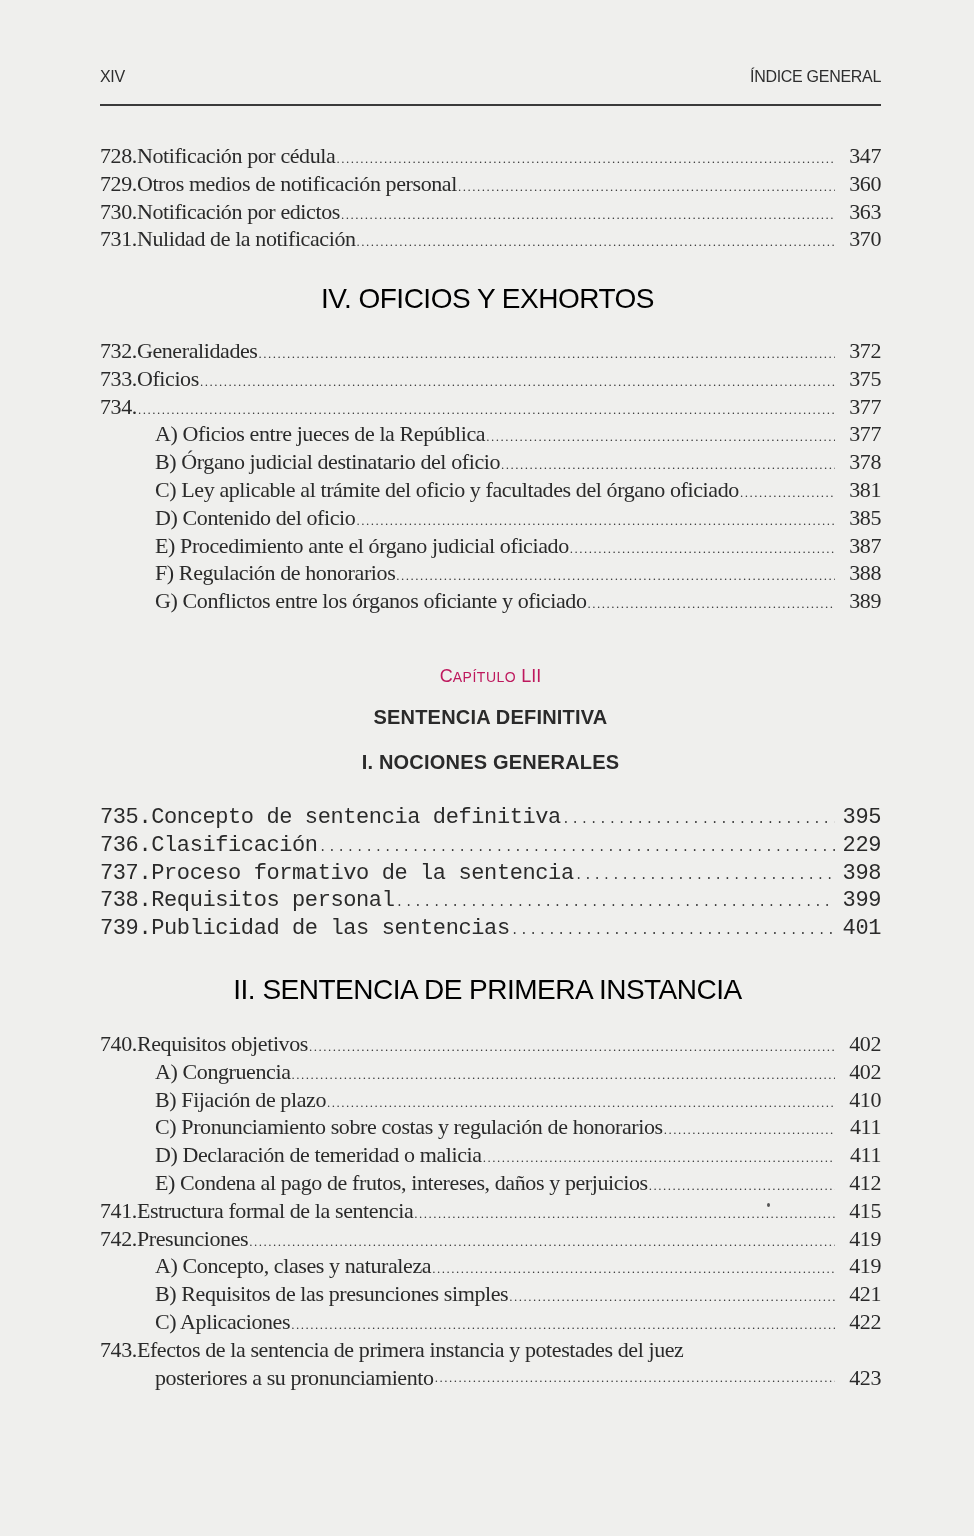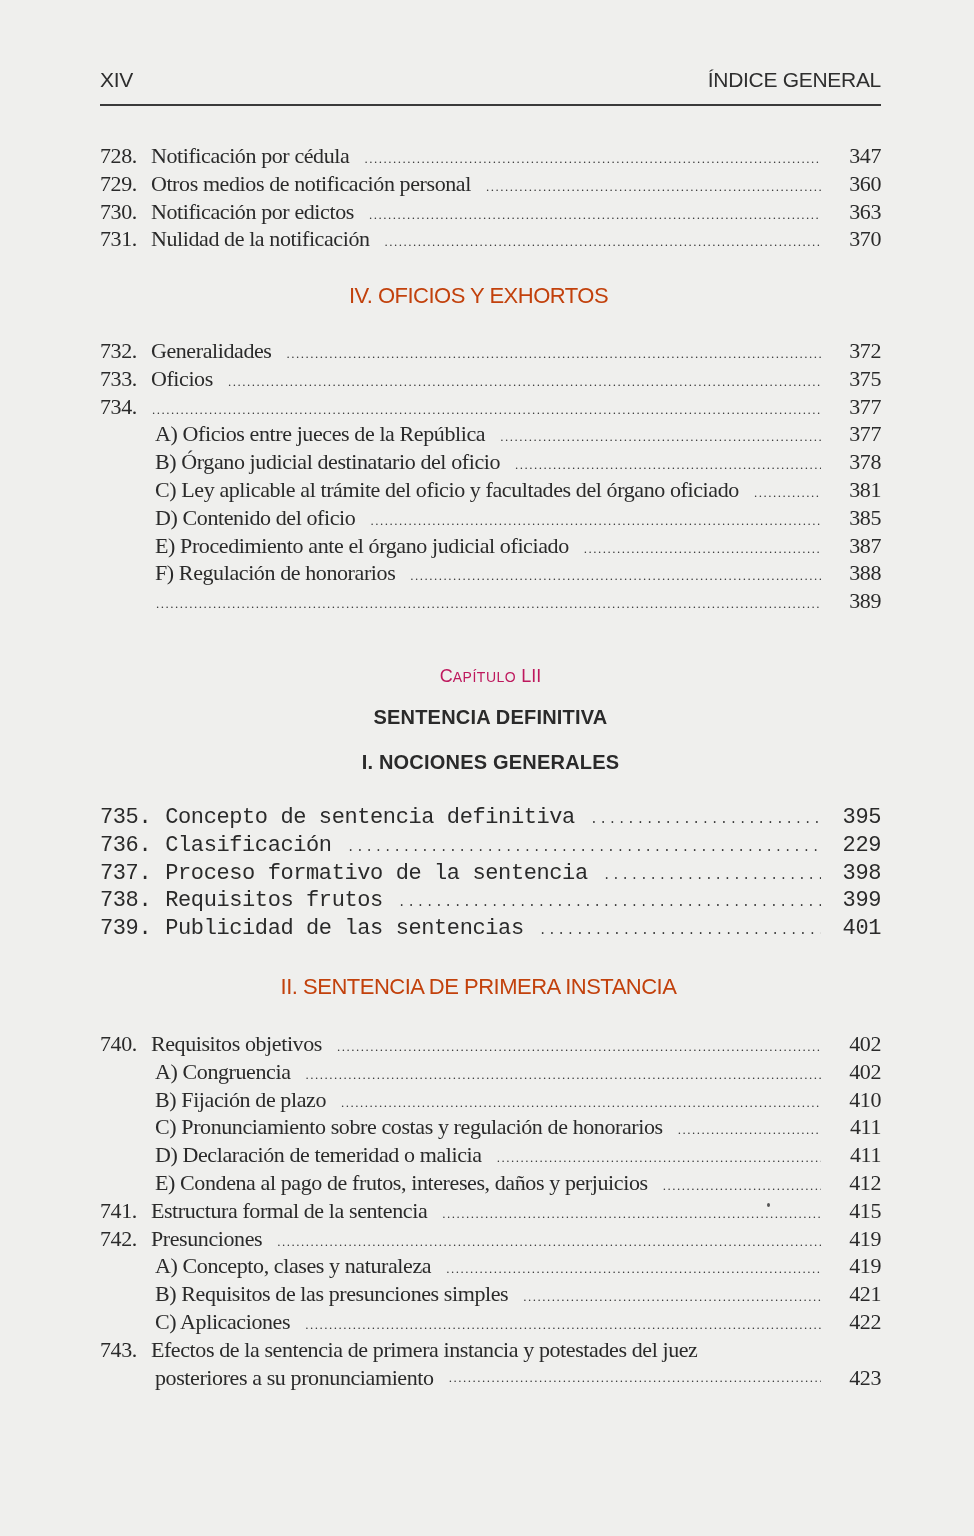--- a/index.html
+++ b/index.html
@@ -9,49 +9,49 @@
       color: #2a2a2a;
       font-family: "Liberation Serif", "DejaVu Serif", serif;
       position: relative;
       overflow: hidden;
     }
     .page { position: absolute; left: 0; top: 0; width: 974px; height: 1536px; }
     .running-head {
       position: absolute; left: 100px; top: 68px; width: 781px;
       display: flex; justify-content: space-between; align-items: baseline;
       font-family: "Liberation Sans", "DejaVu Sans", sans-serif;
-      font-size: 21px; letter-spacing: -0.3px; color: #2e2e2e;
+      font-size: 16px; letter-spacing: -0.3px; color: #2e2e2e;
     }
     .rule {
       position: absolute; left: 100px; top: 104px; width: 781px; height: 2px;
       background: #3a3a3a;
     }
     .toc { position: absolute; left: 100px; width: 781px; }
     .entry {
       position: relative; height: 27.8px; line-height: 27.8px;
       font-size: 22px; letter-spacing: -0.4px;
-      display: flex; align-items: baseline; white-space: nowrap; gap: 14px;
+      display: flex; align-items: baseline; white-space: nowrap;
     }
     .entry .num { flex: 0 0 auto; }
     .entry .title { flex: 0 0 auto; }
     .entry .dots {
       flex: 1 1 auto; overflow: hidden; margin: 0 6px 0 1px;
       letter-spacing: 1.5px; font-size: 13px; color: #3a3a3a;
     }
     .entry .dots::before {
       content: "............................................................................................................................................................................................................................";
     }
     .entry .page-no { flex: 0 0 auto; width: 40px; text-align: right; }
     .entry.sub { padding-left: 55px; }
     .entry.wrap-first .dots { visibility: hidden; }
     .entry.wrap-cont { padding-left: 55px; align-items: flex-end; }
     .section-head {
-      position: absolute; left: 88px; width: 781px; text-align: center;
-      font-family: "Liberation Sans", "DejaVu Sans", sans-serif;
-      font-size: 22px; letter-spacing: -0.5px; color: #c2410c;
+      position: absolute; left: 97px; width: 781px; text-align: center;
+      font-family: "Liberation Sans", "DejaVu Sans", sans-serif;
+      font-size: 28px; letter-spacing: -0.5px; color: #000000;
     }
     .chapter-label {
       position: absolute; left: 100px; width: 781px; text-align: center;
       font-family: "Liberation Sans", "DejaVu Sans", sans-serif;
       color: #be185d; font-size: 18px;
     }
     .chapter-label .sc { font-size: 14px; letter-spacing: 0.5px; }
     .chapter-title {
       position: absolute; left: 100px; width: 781px; text-align: center;
       font-family: "Liberation Sans", "DejaVu Sans", sans-serif;
@@ -141,20 +141,21 @@
         <span class="title">E) Procedimiento ante el órgano judicial oficiado</span>
         <span class="dots"></span>
         <span class="page-no">387</span>
       </div>
     <div class="entry sub">
         <span class="title">F) Regulación de honorarios</span>
         <span class="dots"></span>
         <span class="page-no">388</span>
       </div>
     <div class="entry sub">
+        <span class="title">G) Conflictos entre los órganos oficiante y oficiado</span>
         <span class="dots"></span>
         <span class="page-no">389</span>
       </div>
   </div>
 
   <div class="chapter-label" style="top:666px;">
     <span>C</span><span class="sc">APÍTULO</span>
     <span>LII</span>
   </div>
   <div class="chapter-title" style="top:751px;">I. NOCIONES GENERALES</div>
@@ -174,21 +175,21 @@
         <span class="page-no">229</span>
       </div>
     <div class="entry">
         <span class="num">737.</span>
         <span class="title">Proceso formativo de la sentencia</span>
         <span class="dots"></span>
         <span class="page-no">398</span>
       </div>
     <div class="entry">
         <span class="num">738.</span>
-        <span class="title">Requisitos frutos</span>
+        <span class="title">Requisitos personal</span>
         <span class="dots"></span>
         <span class="page-no">399</span>
       </div>
     <div class="entry">
         <span class="num">739.</span>
         <span class="title">Publicidad de las sentencias</span>
         <span class="dots"></span>
         <span class="page-no">401</span>
       </div>
   </div>

